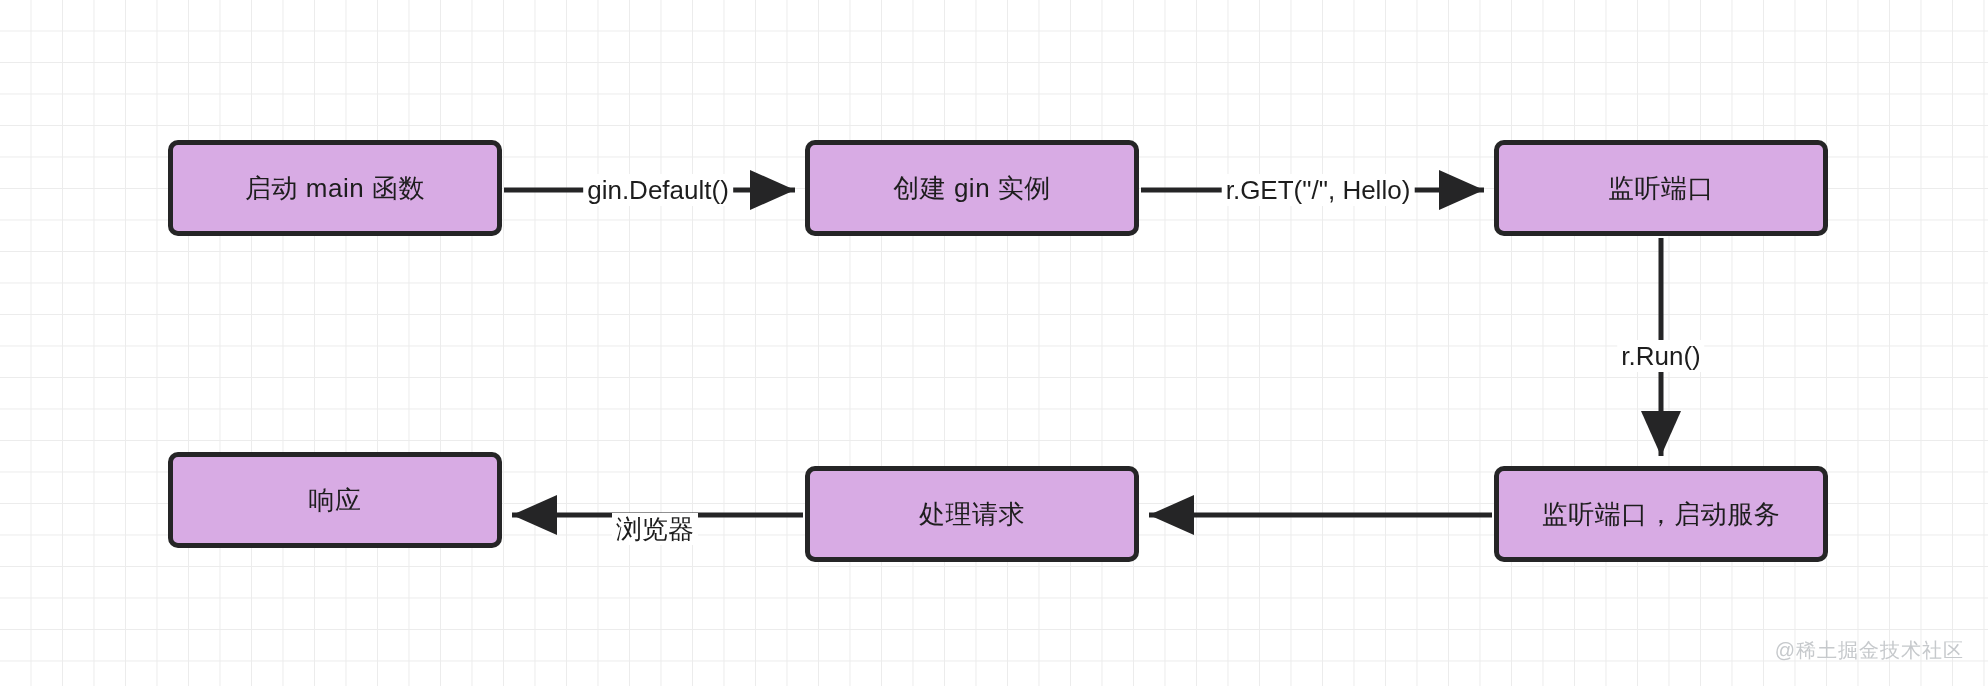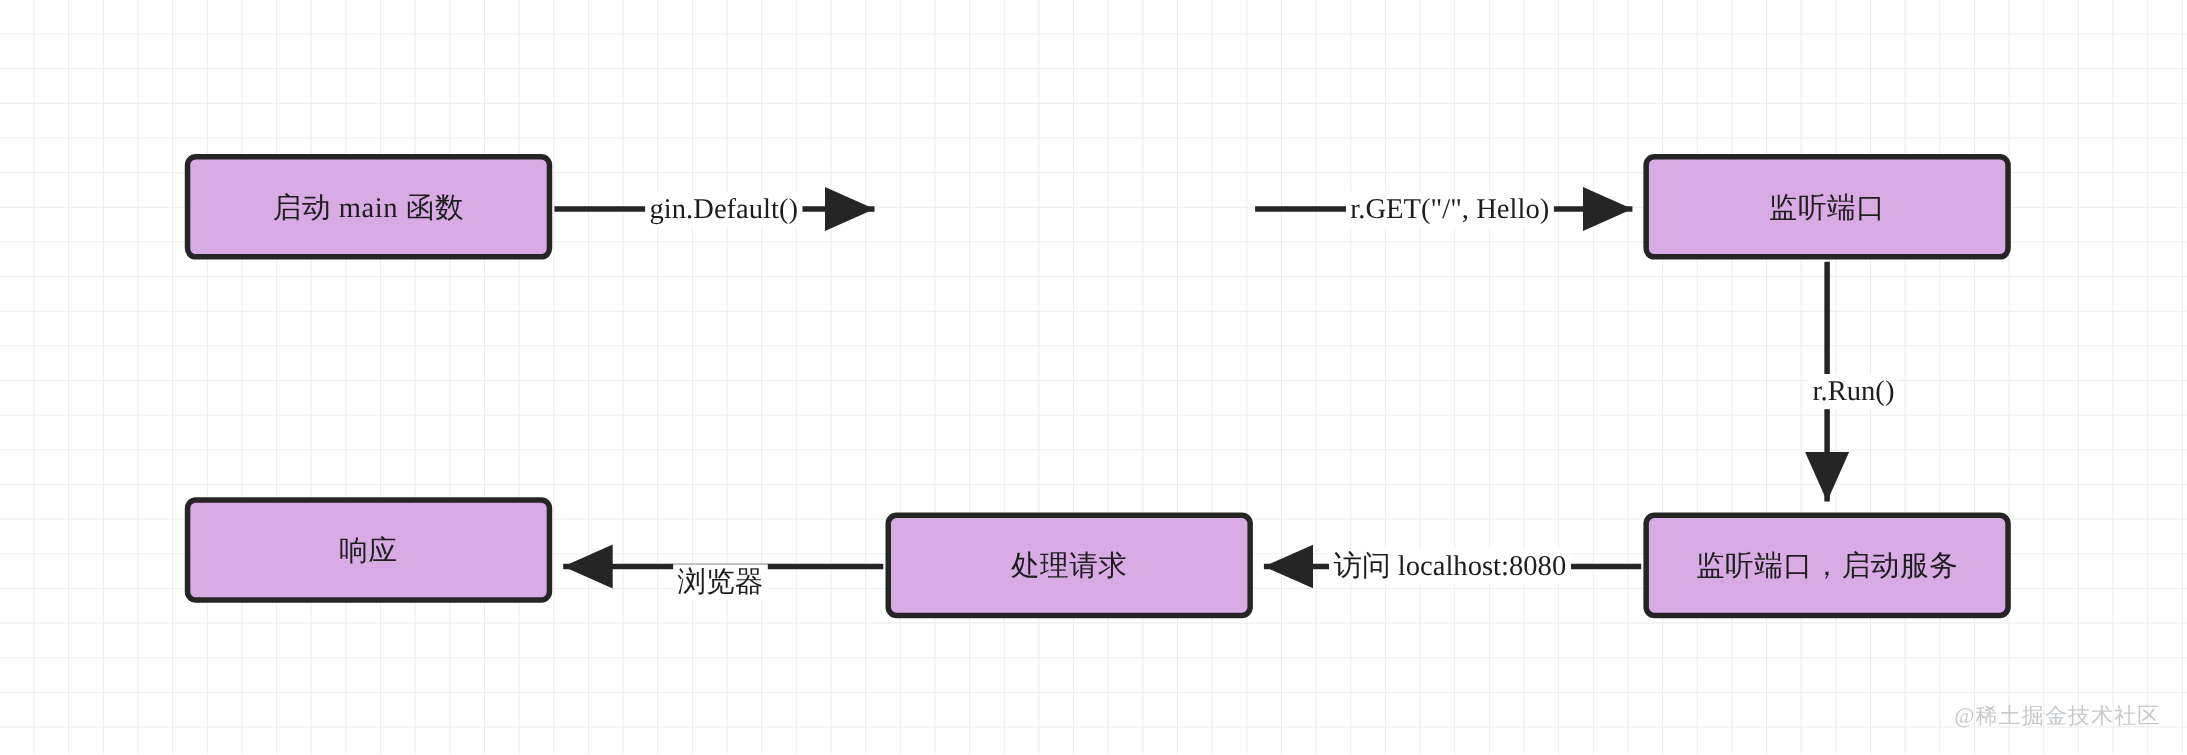--- a/index.html
+++ b/index.html
@@ -11,21 +11,21 @@
     position: relative;
     width: 1988px;
     height: 686px;
     background-color: #ffffff;
     background-image:
       linear-gradient(to right, #ececec 1px, transparent 1px),
       linear-gradient(to bottom, #ececec 1px, transparent 1px);
     background-size: 31.5px 31.5px;
     background-position: -1px -1px;
     overflow: hidden;
-    font-family: Liberation Serif, serif;
+    font-family: Liberation Sans, sans-serif;
   }
   #svg-layer {
     position: absolute;
     left: 0;
     top: 0;
     width: 1988px;
     height: 686px;
   }
   .node {
     position: absolute;
@@ -87,20 +87,23 @@
 
     <line x1="1492" y1="515" x2="1149" y2="515" stroke="#252526" stroke-width="5" marker-end="url(#arrow-l)"></line>
 
     <line x1="803" y1="515" x2="512" y2="515" stroke="#252526" stroke-width="5" marker-end="url(#arrow-l)"></line>
   </svg>
 
   <div class="node" style="left:168px; top:140px; width:334px; height:96px;">
     <span>启动 main 函数</span>
   </div>
 
+  <div class="node" style="left:805px; top:140px; width:334px; height:96px;">
+    <span>创建 gin 实例</span>
+  </div>
 
   <div class="node" style="left:1494px; top:140px; width:334px; height:96px;">
     <span>监听端口</span>
   </div>
 
   <div class="node" style="left:1494px; top:466px; width:334px; height:96px;text-align:center;">
     <span>监听端口，启动服务</span>
   </div>
 
   <div class="node" style="left:805px; top:466px; width:334px; height:96px;">
@@ -108,21 +111,20 @@
   </div>
 
   <div class="node" style="left:168px; top:452px; width:334px; height:96px;">
     <span>响应</span>
   </div>
 
   <div class="edge-label" style="left:658px; top:190px;">gin.Default()</div>
 
   <div class="edge-label" style="left:1318px; top:190px;">r.GET("/", Hello)</div>
 
-  <div class="edge-label" style="left:1661px; top:356px;margin-left:24px;">r.Run()</div>
+  <div class="edge-label" style="left:1661px; top:356px;">r.Run()</div>
 
-  <div class="edge-label" style="left:1318px; top:515px;">访问 localhost:8080</div>
 
   <div class="edge-label" style="left:655px; top:515px;margin-top:14px;">浏览器</div>
 
   <div class="watermark">@稀土掘金技术社区</div>
 
 </div>
 
 </body></html>

